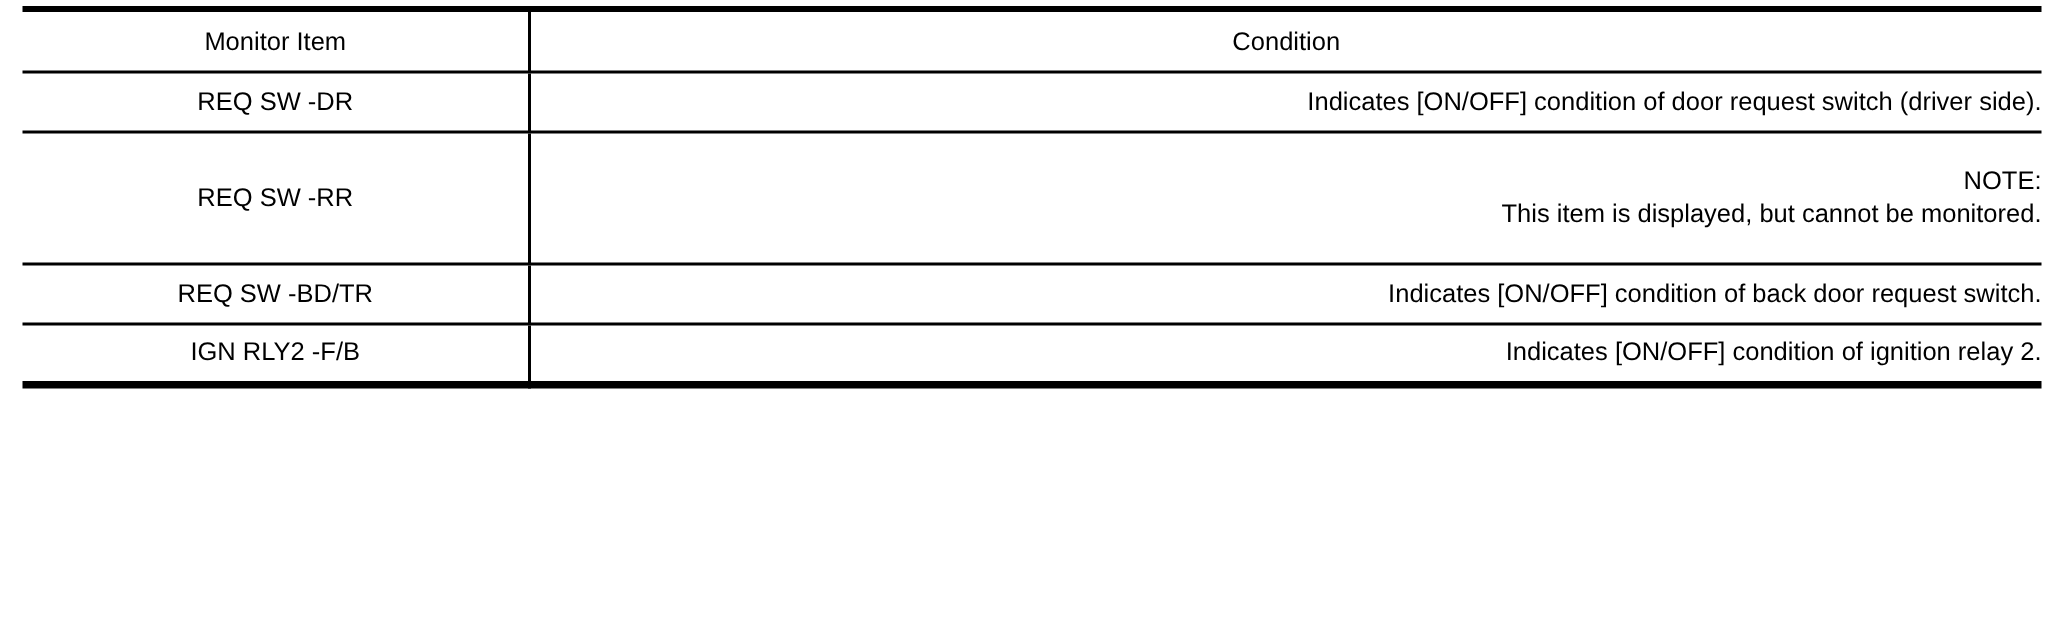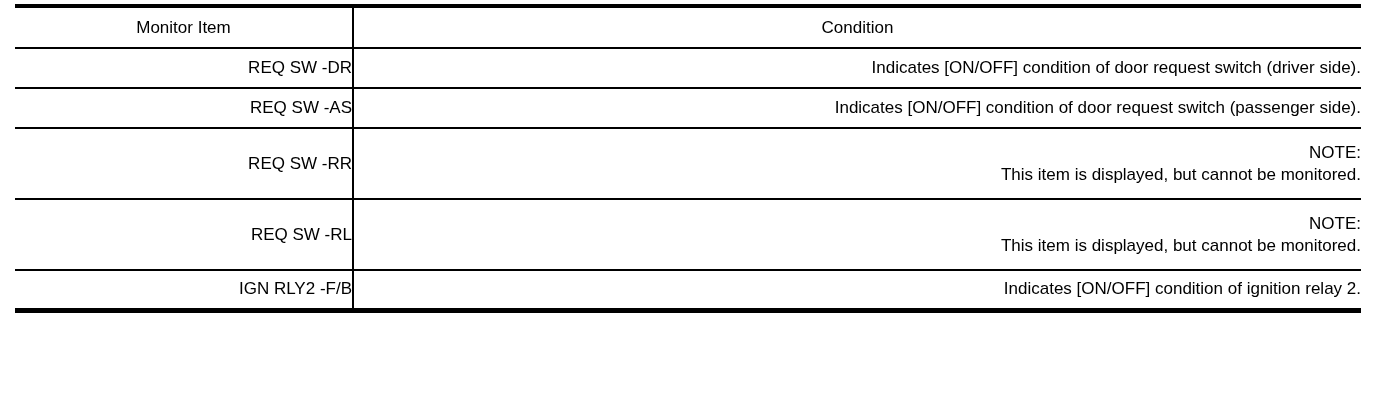--- a/index.html
+++ b/index.html
@@ -32,32 +32,32 @@
     padding: 0;
     vertical-align: middle;
   }
   .doc-table tr {
     height: 40px;
   }
   .doc-table tr.header-row {
     height: 42px;
   }
   .doc-table tr.note-row {
-    height: 71px;
+    height: 88px;
   }
   .doc-table tbody tr > td {
     border-top: 2px solid #000;
   }
   .col-item {
     width: 338px;
   }
   .item-cell {
     border-right: 2px solid #000;
     padding-left: 10px;
-    text-align: right;
+    text-align: center;
   }
   .header-cell {
     text-align: center;
   }
   .header-cell.item-cell {
     padding-left: 0;
   }
   .cond-cell {
     padding-left: 18px;
     text-align: right;
@@ -83,44 +83,35 @@
   </thead>
   <tbody>
       <tr>
     <td class="item-cell">
       <span>REQ SW -DR</span>
     </td>
     <td class="cond-cell">
           <div>Indicates [ON/OFF] condition of door request switch (driver side).</div>
         </td>
   </tr>
-      <tr>
-    <td class="item-cell">
-      <span>REQ SW -AS</span>
-    </td>
-    <td class="cond-cell">
-          <div>Indicates [ON/OFF] condition of door request switch (passenger side).</div>
-        </td>
-  </tr>
       <tr class="note-row">
     <td class="item-cell">
       <span>REQ SW -RR</span>
     </td>
     <td class="cond-cell">
           <div class="note-label">NOTE:</div>
           <div>This item is displayed, but cannot be monitored.</div>
         </td>
   </tr>
-      <tr class="note-row">
+      <tr>
     <td class="item-cell">
-      <span>REQ SW -RL</span>
+      <span>REQ SW -BD/TR</span>
     </td>
     <td class="cond-cell">
-          <div class="note-label">NOTE:</div>
-          <div>This item is displayed, but cannot be monitored.</div>
+          <div>Indicates [ON/OFF] condition of back door request switch.</div>
         </td>
   </tr>
       <tr>
     <td class="item-cell">
       <span>IGN RLY2 -F/B</span>
     </td>
     <td class="cond-cell">
           <div>Indicates [ON/OFF] condition of ignition relay 2.</div>
         </td>
   </tr>

